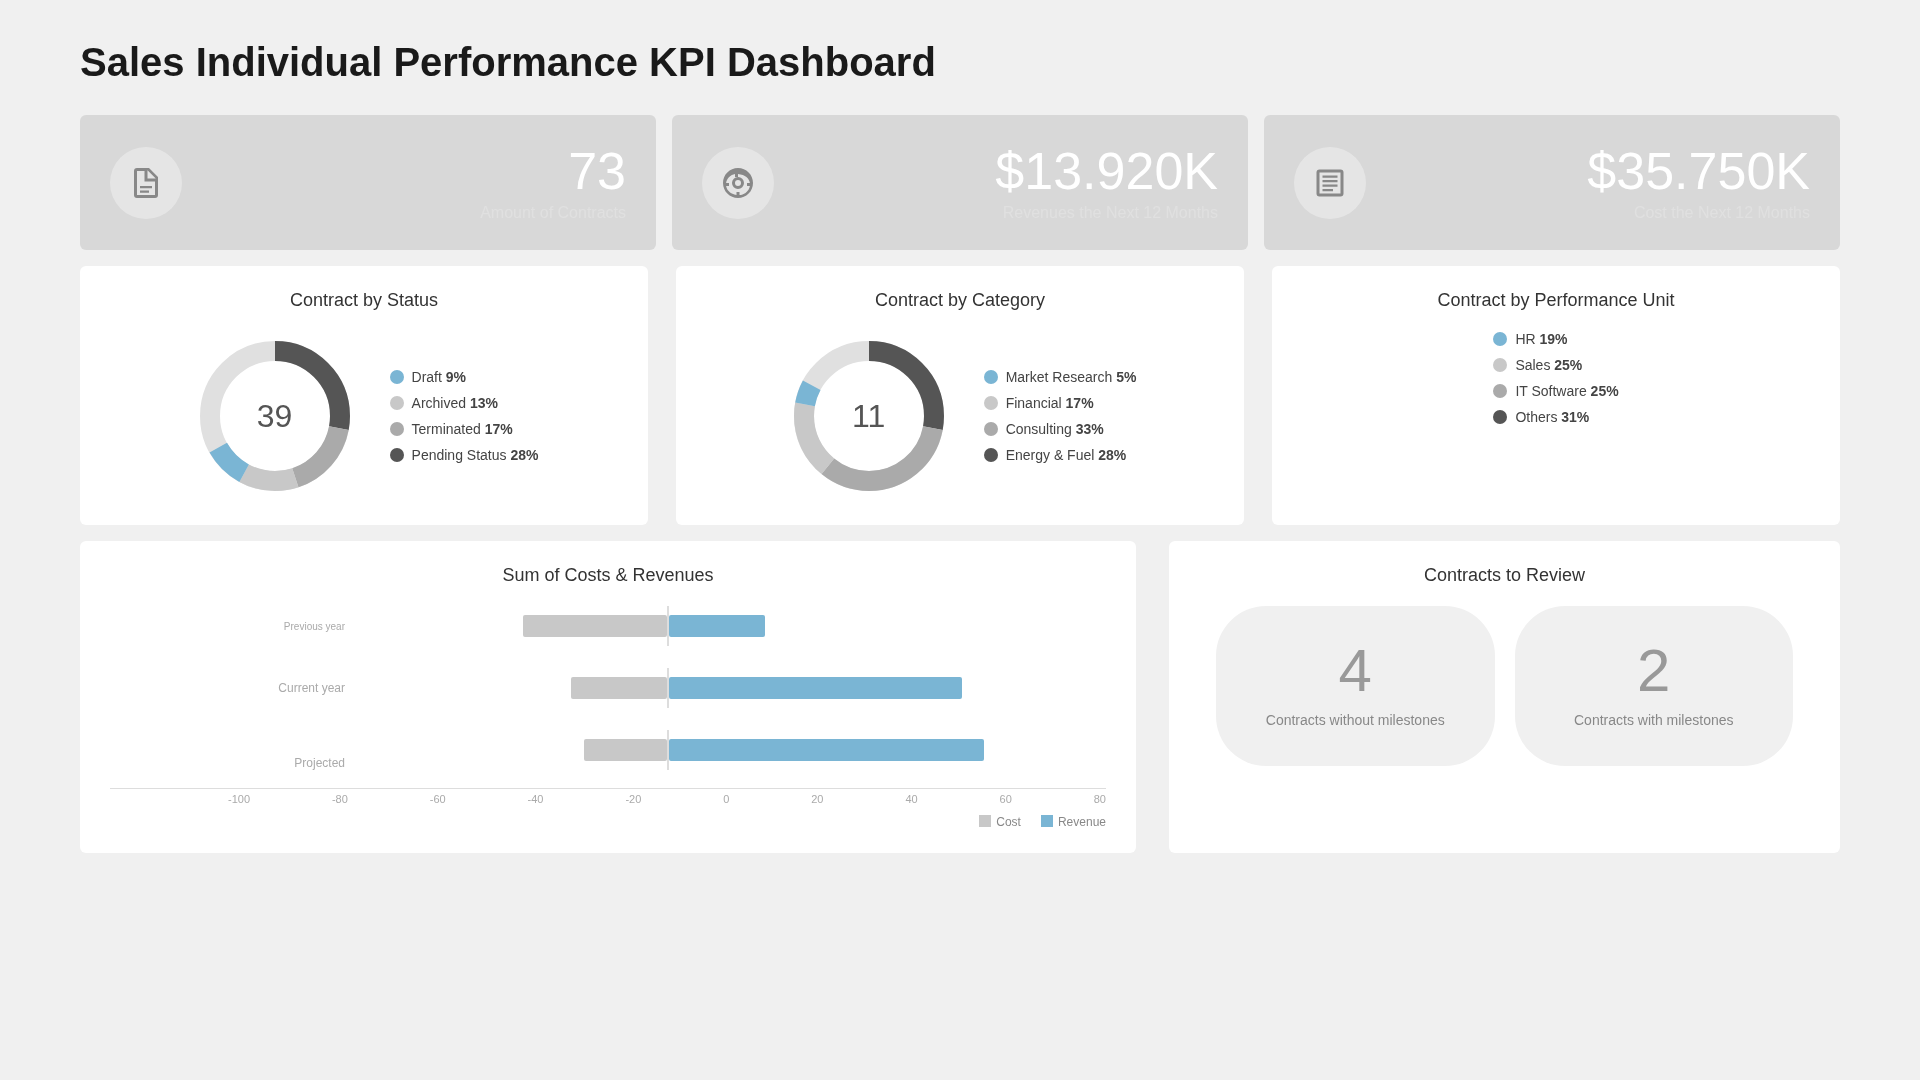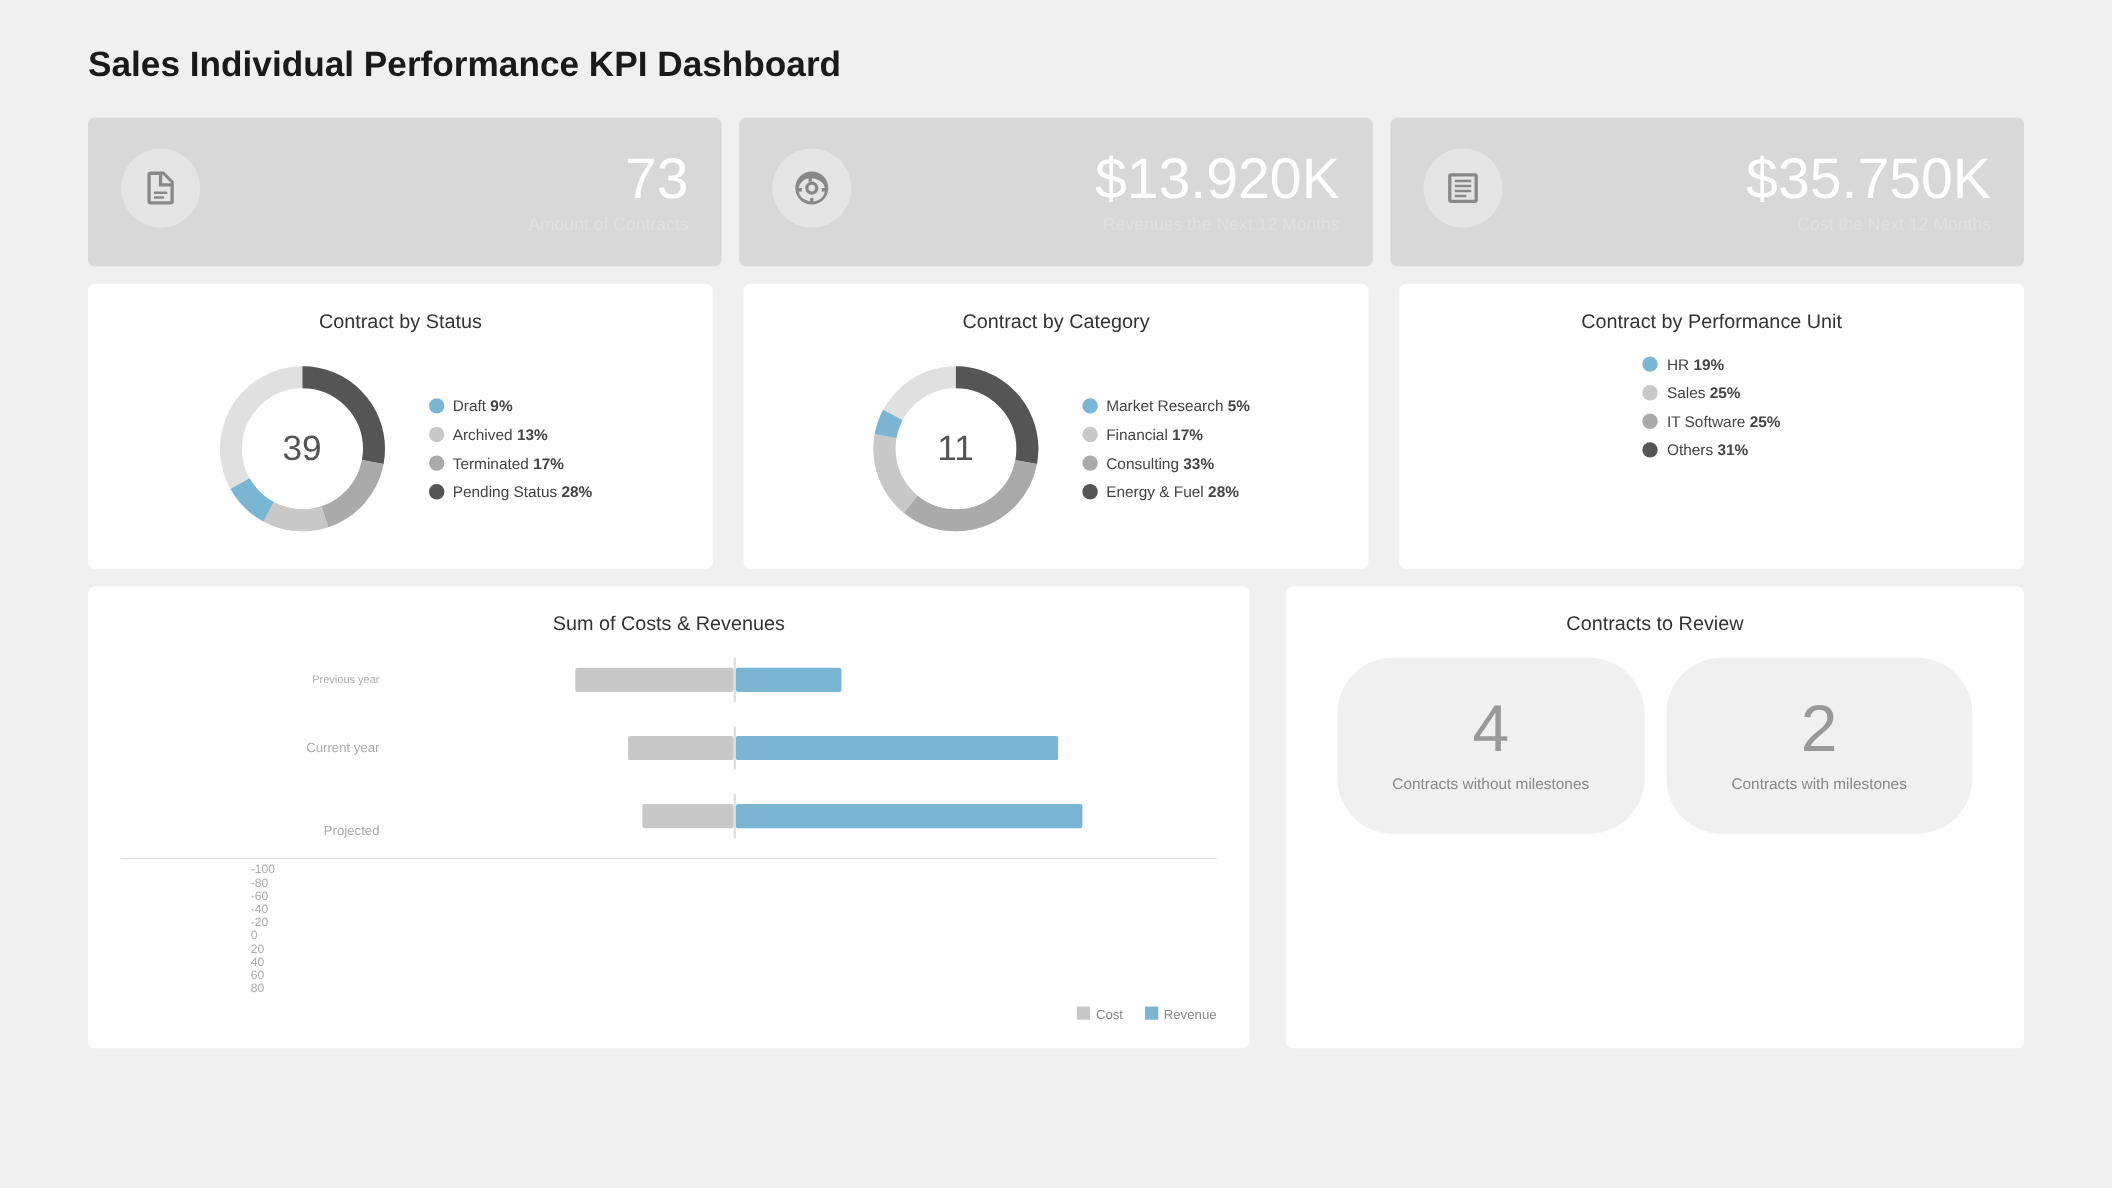--- a/index.html
+++ b/index.html
@@ -5,36 +5,37 @@
     * { box-sizing: border-box; margin: 0; padding: 0; }
     body {
       background: #f0f0f0;
       font-family: 'Segoe UI', Arial, sans-serif;
       color: #333;
       width: 1920px;
       min-height: 1080px;
       padding: 40px 80px;
     }
     .page-title {
-      font-size: 32px;
+      font-size: 40px;
       font-weight: 700;
       color: #1a1a1a;
       margin-bottom: 30px;
     }
     
     .kpi-row {
       display: flex;
       gap: 16px;
       margin-bottom: 16px;
     }
     .kpi-card {
       flex: 1;
       background: #d8d8d8;
       border-radius: 6px;
       display: flex;
+      align-items: center;
       padding: 28px 30px;
       gap: 12px;
     }
     .kpi-icon-circle {
       width: 72px;
       height: 72px;
       border-radius: 50%;
       background: rgba(255,255,255,0.35);
       display: flex;
       align-items: center;
@@ -165,21 +166,20 @@
     .axis-line {
       border-top: 1px solid #ddd;
       margin: 8px 0 4px 0;
     }
     .axis-labels {
       display: flex;
       justify-content: space-between;
       font-size: 11px;
       color: #aaa;
       padding-left: 118px;
-      flex-direction: column;
     }
     .chart-legend-bar {
       display: flex;
       gap: 20px;
       justify-content: flex-end;
       margin-top: 10px;
       font-size: 12px;
       color: #888;
     }
     .legend-bar-item {

